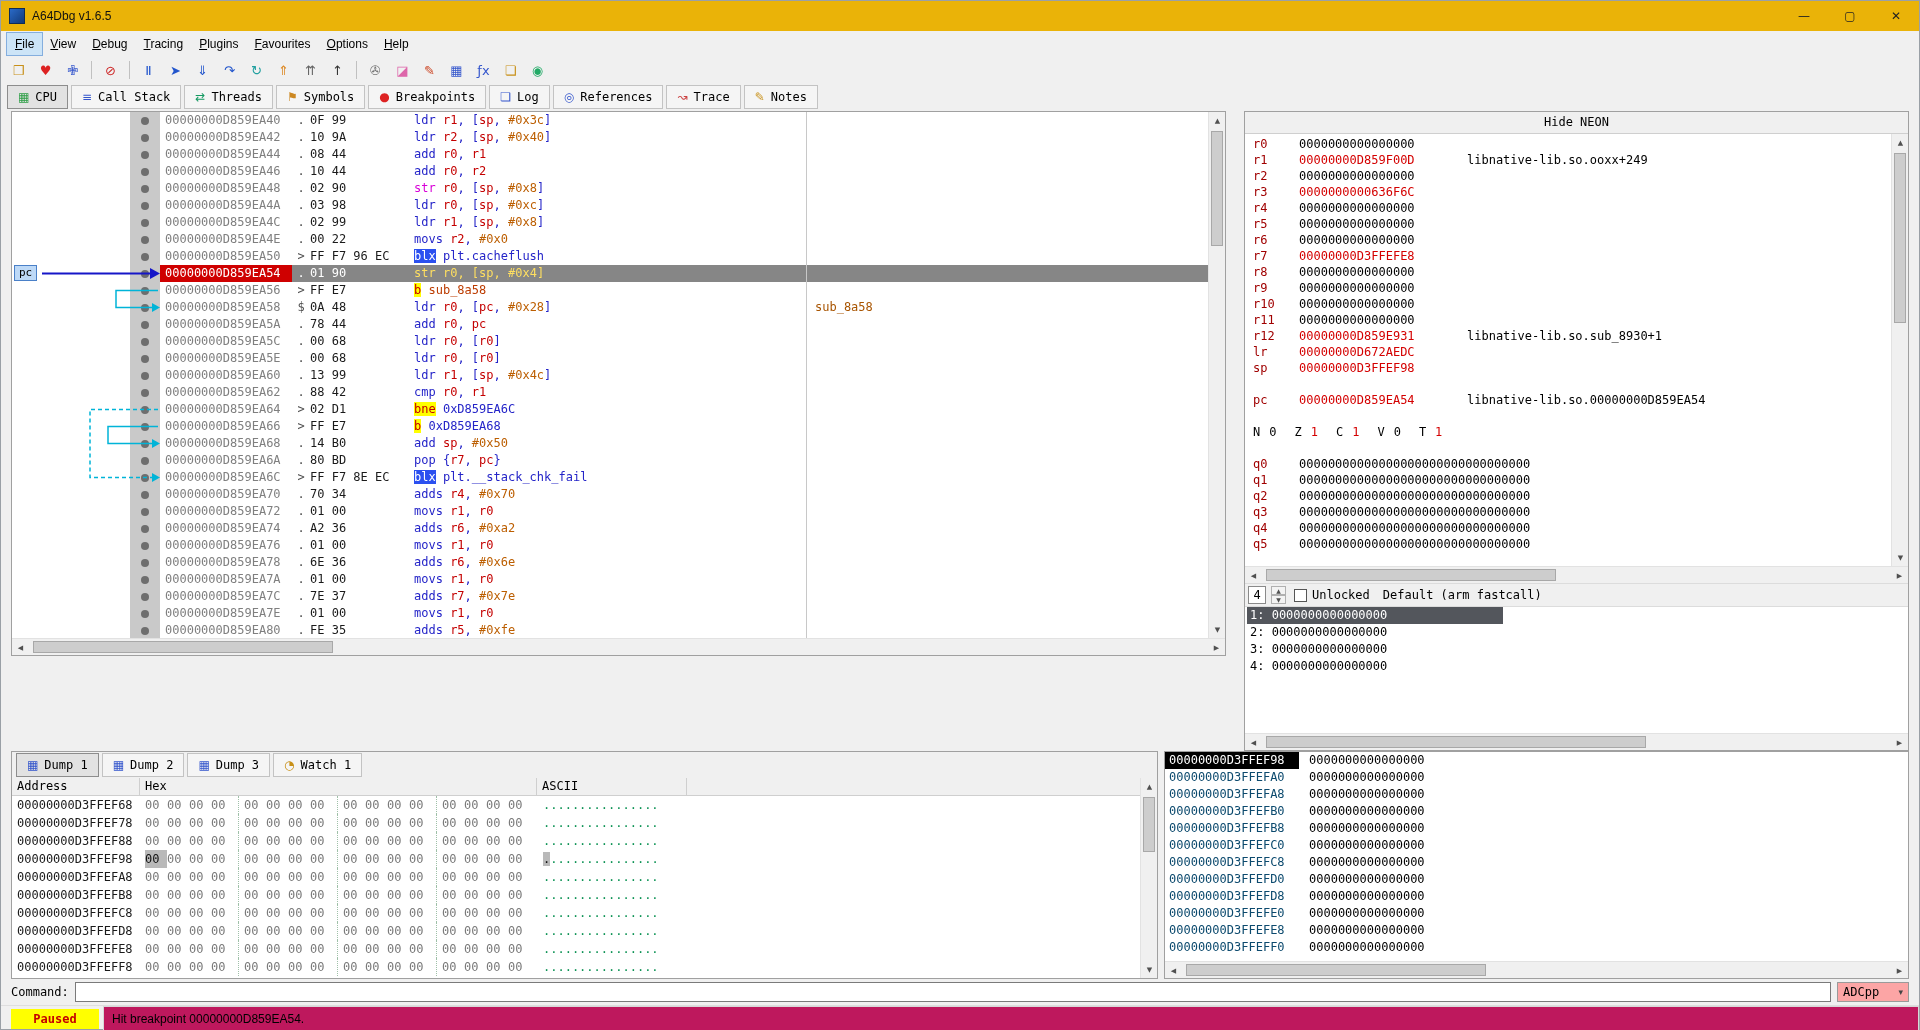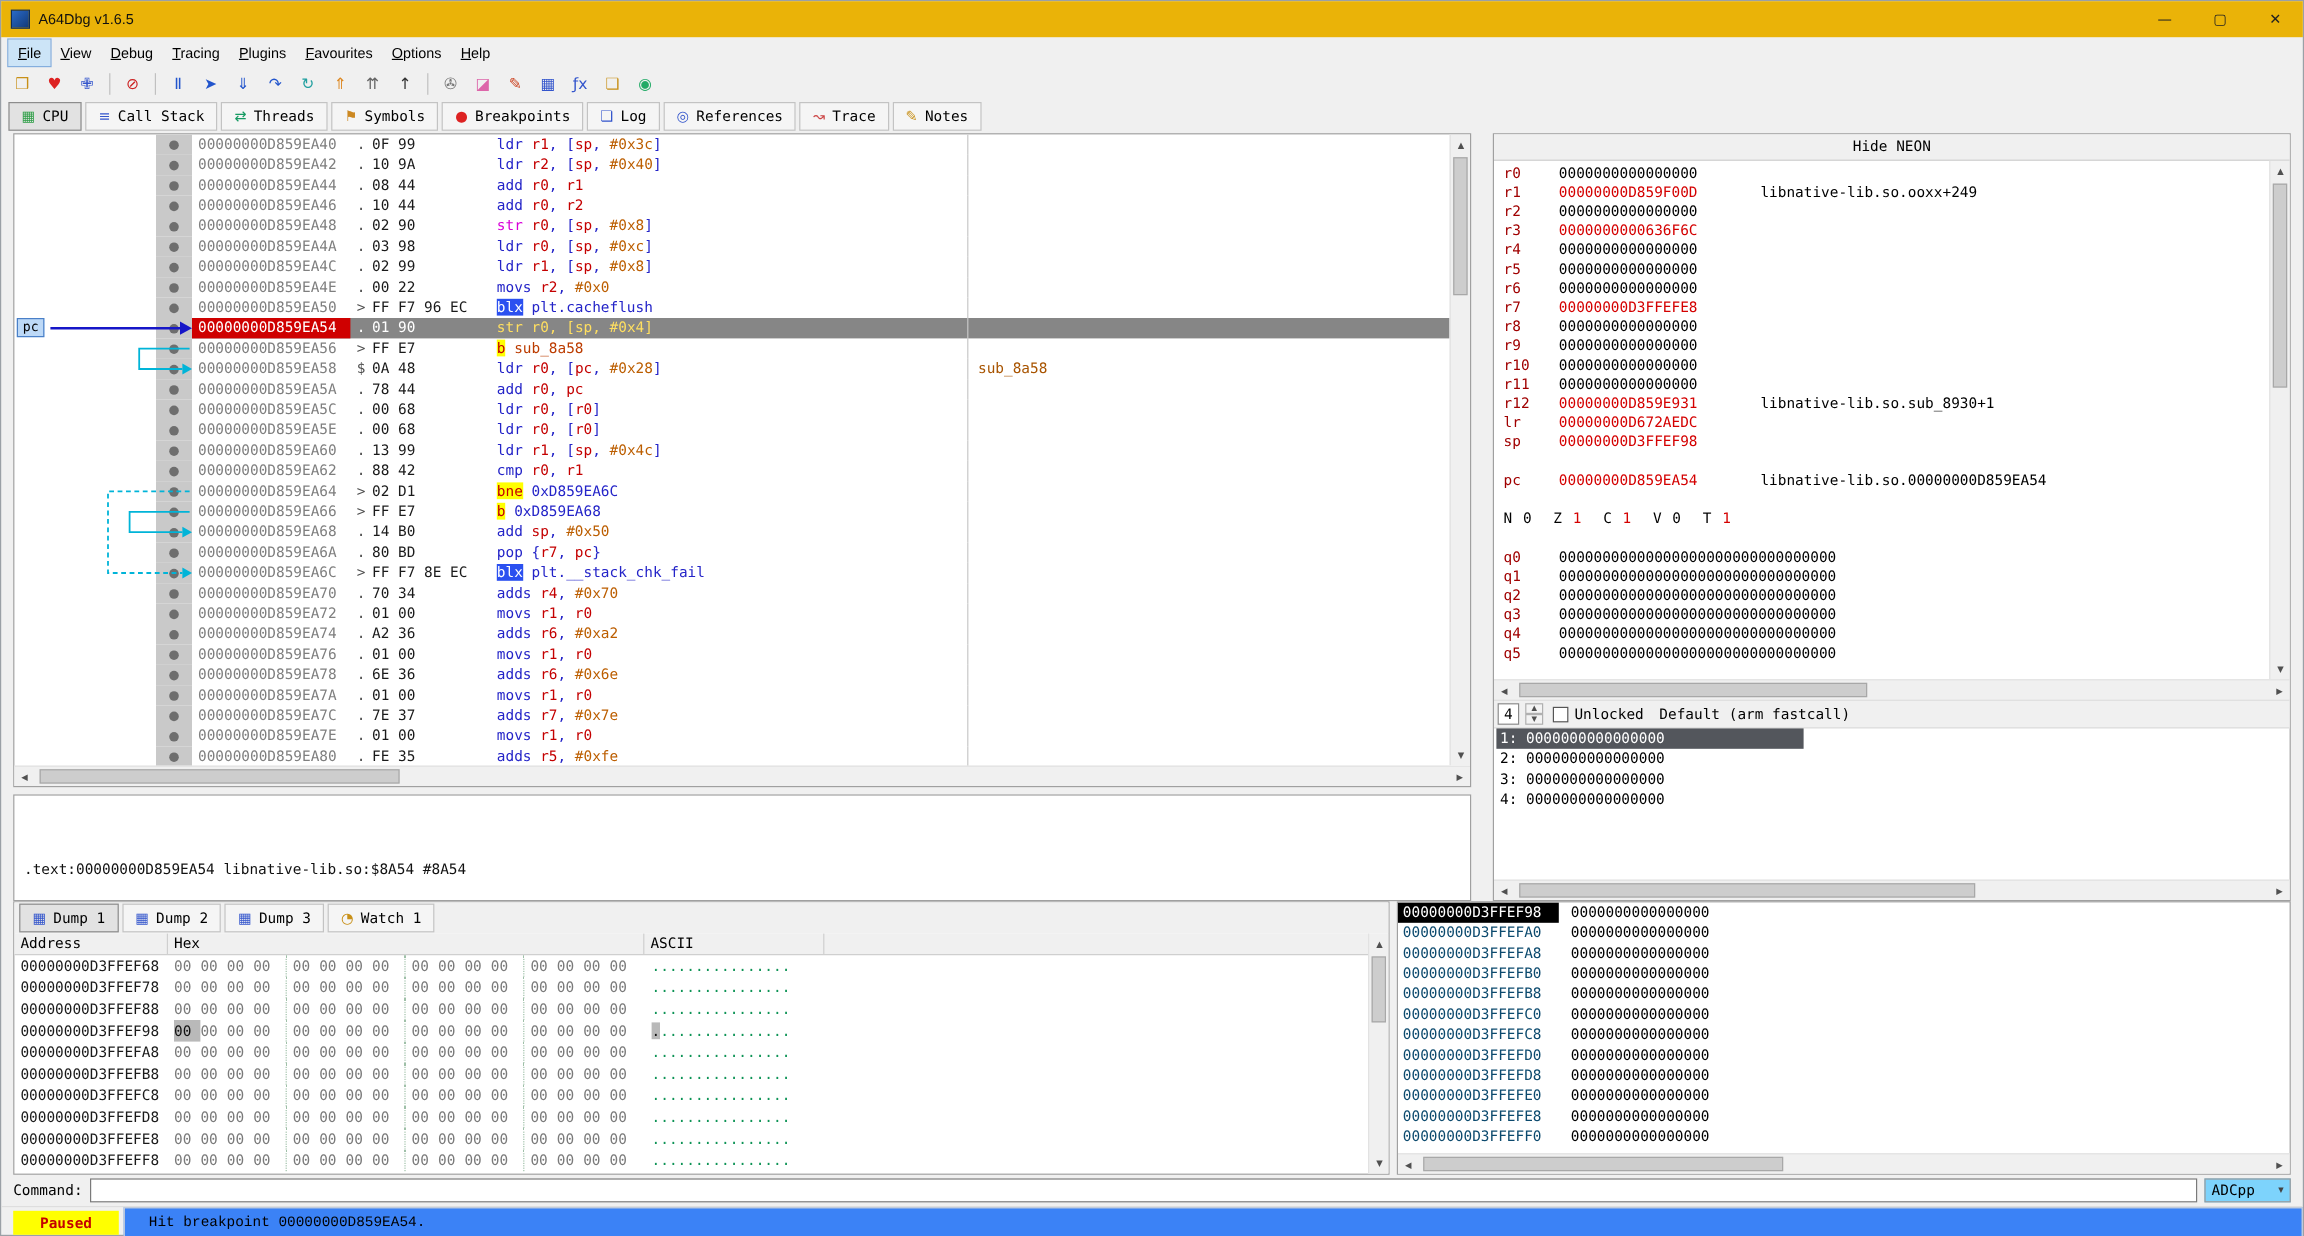--- a/index.html
+++ b/index.html
@@ -127,25 +127,25 @@
   .stack-panel{flex:1;background:#fff;border:1px solid #a0a0a0;display:flex;flex-direction:column;font-family:"DejaVu Sans Mono",monospace;font-size:12px}
   .stack-rows{flex:1;overflow:hidden}
   .strow{height:17px;line-height:17px;display:flex;white-space:pre}
   .staddr{width:134px;flex:none;padding-left:4px;color:#0c4a6e}
   .staddr.sel{background:#000;color:#fff}
   .stval{padding-left:10px;color:#000}
 
   
   .cmdbar{height:26px;flex:none;display:flex;align-items:center;gap:6px;padding:0 10px;font-family:"DejaVu Sans Mono",monospace;font-size:12px}
   .cmd-input{flex:1;height:20px;border:1px solid #7a7a7a;background:#fff;font-family:"DejaVu Sans Mono",monospace;font-size:12px;padding:0 4px;outline:none}
-  .cmd-lang{width:72px;height:20px;border:1px solid #9a9a9a;background:#7dd3fc;display:flex;align-items:center;justify-content:space-between;padding:0 5px}
+  .cmd-lang{width:72px;height:20px;border:1px solid #9a9a9a;background:#fca5a5;display:flex;align-items:center;justify-content:space-between;padding:0 5px}
   .dd-ic{font-family:"DejaVu Sans",sans-serif;font-size:9px;color:#444}
   .statusbar{height:26px;flex:none;display:flex;align-items:center;gap:4px;padding-left:10px;border-top:1px solid #dedede}
   .status-chip{width:88px;flex:none;background:#ffff00;color:#c40000;font-family:"DejaVu Sans Mono",monospace;font-weight:bold;text-align:center;padding:3px 0}
-  .status-msg{flex:1;align-self:stretch;background:#3b82f6;border:1px solid #d8d8d8;display:flex;align-items:center;padding-left:20px;font-family:Liberation Mono, monospace}
+  .status-msg{flex:1;align-self:stretch;background:#be185d;border:1px solid #d8d8d8;display:flex;align-items:center;padding-left:8px;font-family:Liberation Sans, sans-serif}
 </style>
 </head>
 <body>
 
 <div class="app">
 
   <div class="titlebar">
     <div class="app-icon"></div>
     <span class="title-text">A64Dbg v1.6.5</span>
     <div class="winbtns">
@@ -337,23 +337,20 @@
               <span class="sb-ic">◀</span>
             </div>
             <div class="sb-track">
               <div class="sb-thumb" style="left: 4px; width: 300px;"></div>
             </div>
             <div class="sb-btn">
               <span class="sb-ic">▶</span>
             </div>
           </div>
       </div>
-      <div class="infobox">
-        <div class="info-line">.text:00000000D859EA54 libnative-lib.so:$8A54 #8A54</div>
-      </div>
     </div>
 
     <div class="right-col">
       <div class="regs-header">Hide NEON</div>
       <div class="regs-body">
         <div class="regs-list">
             <div class="rrow"><span class="rname">r0</span><span class="rval">0000000000000000</span></div>
             <div class="rrow"><span class="rname">r1</span><span class="rval hot">00000000D859F00D</span><span class="rnote">libnative-lib.so.ooxx+249</span></div>
             <div class="rrow"><span class="rname">r2</span><span class="rval">0000000000000000</span></div>
             <div class="rrow"><span class="rname">r3</span><span class="rval hot">0000000000636F6C</span></div>

